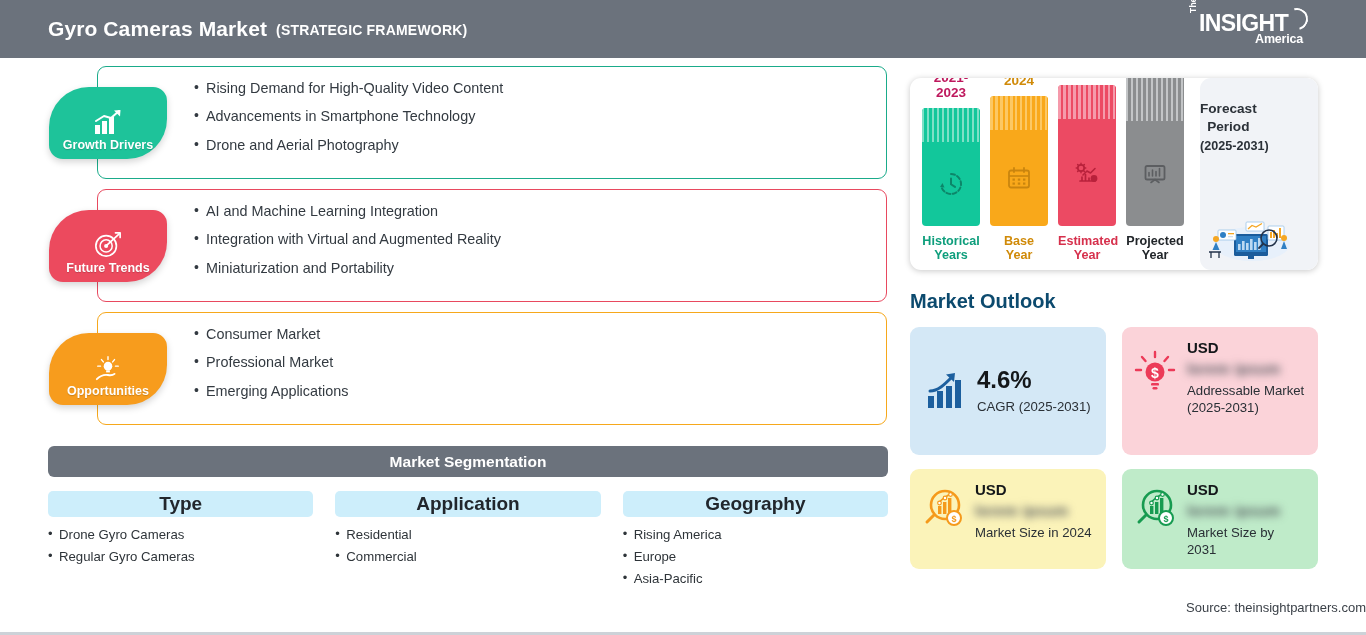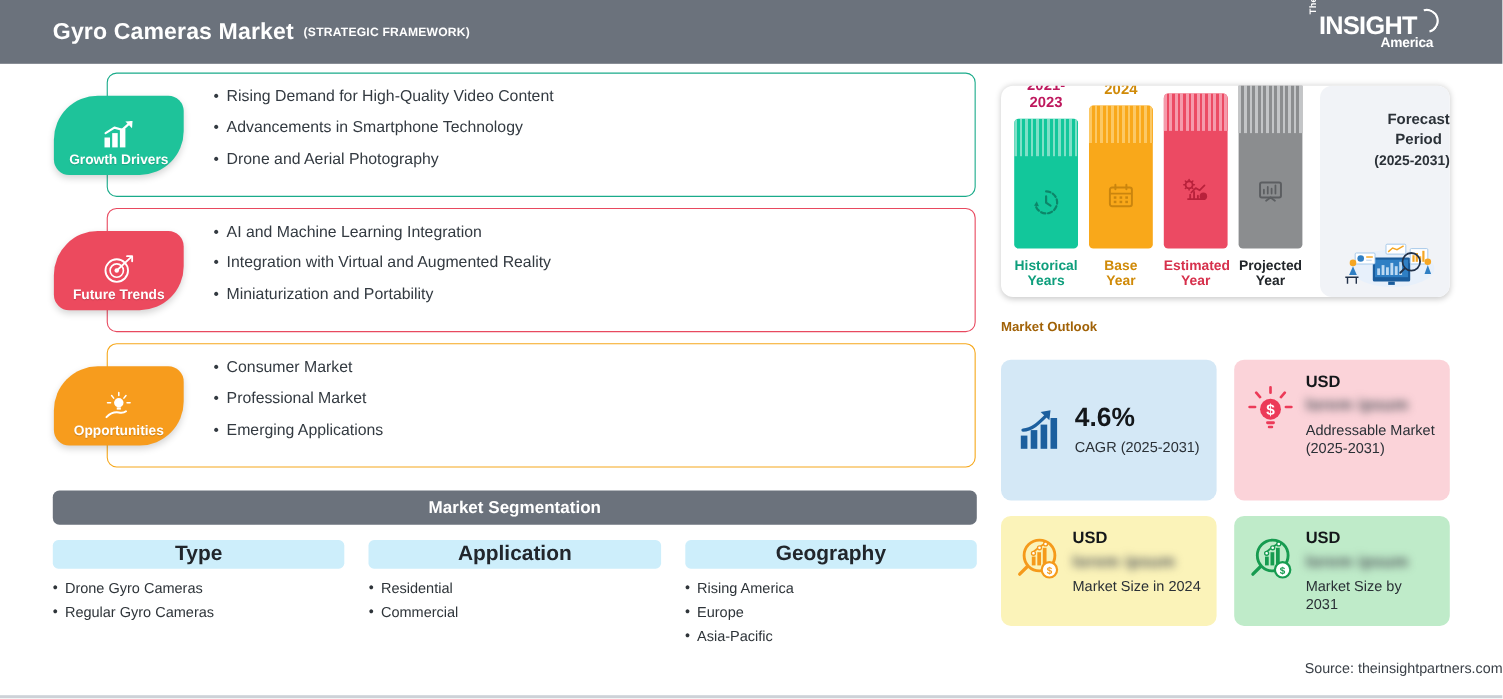--- a/index.html
+++ b/index.html
@@ -14,21 +14,21 @@
   
   .header {
     position: absolute; left: 0; top: 0; width: 1366px; height: 58px;
     background: #6b727c; display: flex; align-items: center;
   }
   .header-title {
     margin-left: 48px; color: #ffffff; font-size: 21px; font-weight: bold;
     letter-spacing: .1px;
   }
   .header-sub {
-    color: #ffffff; font-size: 11px; font-weight: bold; margin-left: 9px;
+    color: #ffffff; font-size: 14px; font-weight: bold; margin-left: 9px;
     letter-spacing: .2px; position: relative; top: 1px;
   }
   .logo {
     position: absolute; right: 58px; top: 9px; width: 120px; height: 40px;
     color: #fff;
   }
   .logo .l-the {
     position: absolute; left: 0; top: 4px; font-size: 8.5px; font-weight: bold;
     transform: rotate(-90deg); transform-origin: left top; letter-spacing: .2px;
   }
@@ -135,32 +135,32 @@
   }
   .bar-cap {
     position: absolute; bottom: 0; left: 0; width: 100%; text-align: center;
     font-size: 12.6px; font-weight: bold; line-height: 13.5px;
   }
   .bar-icon { width: 26px; height: 26px; opacity: .72; }
 
   .fp-panel {
     position: absolute; right: 0; top: 0; width: 118px; height: 192px;
     background: #f1f3f7; border-radius: 11px;
-    display: flex; flex-direction: column; align-items: flex-end;
+    display: flex; flex-direction: column; align-items: flex-start;
   }
   .fp-title {
     margin-top: 22px; text-align: center; font-size: 13.6px; font-weight: bold;
     color: #2b3138; line-height: 18px;
   }
   .fp-years { font-size: 12.6px; font-weight: bold; color: #2b3138; margin-top: 3px; }
   .fp-illus { position: absolute; bottom: 6px; width: 104px; height: 56px; }
 
   .outlook-title {
-    position: absolute; left: 0; top: 232px; font-size: 12px; font-weight: bold;
-    color: #a16207;
+    position: absolute; left: 0; top: 232px; font-size: 20px; font-weight: bold;
+    color: #0c4a6e;
   }
 
   .cards { position: absolute; left: 0; top: 269px; width: 408px; }
   .ocard {
     position: absolute; width: 196px; border-radius: 9px; padding: 10px 11px;
   }
   .ocard.cagr { left: 0; top: 0; height: 128px; background: #d4e8f6;
                 display: flex; align-items: center; gap: 9px; padding-left: 14px; }
   .ocard.addr { left: 212px; top: 0; height: 128px; background: #fbd3d9; }
   .ocard.size24 { left: 0; top: 142px; height: 100px; background: #fbf3b9; }

